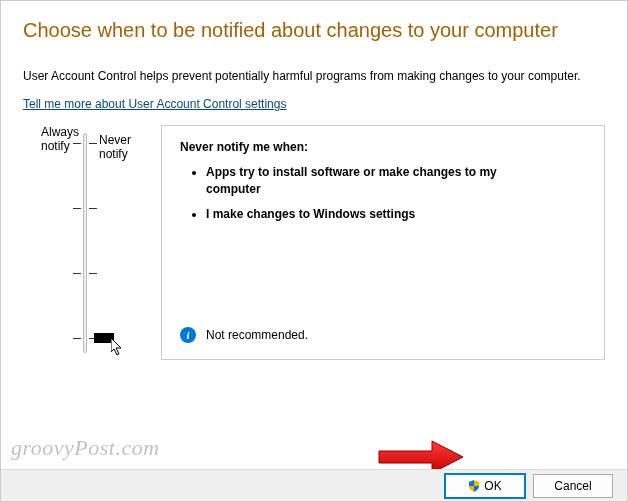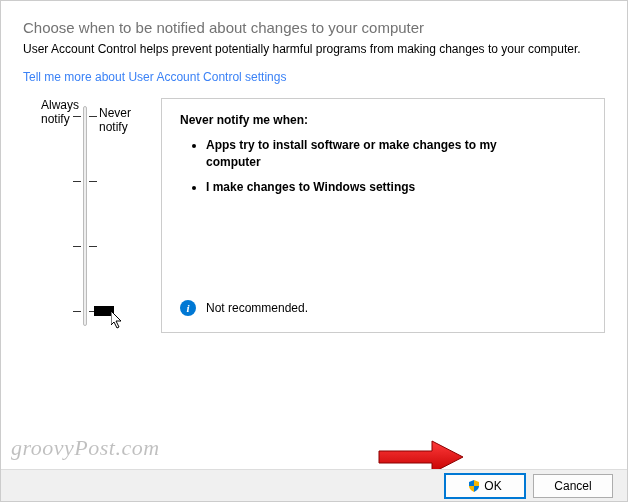--- a/index.html
+++ b/index.html
@@ -10,32 +10,33 @@
       color: #000;
       width: 628px;
       height: 502px;
       position: relative;
       border: 1px solid #ccc;
     }
     .content {
       padding: 18px 22px 10px 22px;
     }
     .title {
-      color: #737373;
-      font-size: 15px;
+      color: #a16207;
+      font-size: 20px;
       font-weight: 400;
-      margin-bottom: 6px;
+      margin-bottom: 27px;
     }
     .subtitle {
       font-size: 12px;
       color: #000;
       margin-bottom: 14px;
     }
     .link {
-      color: #3b82f6;
+      color: #0c4a6e;
+      text-decoration: underline;
       font-size: 12px;
       cursor: pointer;
       display: inline-block;
       margin-bottom: 14px;
     }
     .main-area {
       display: flex;
       gap: 30px;
       padding-left: 18px;
     }

